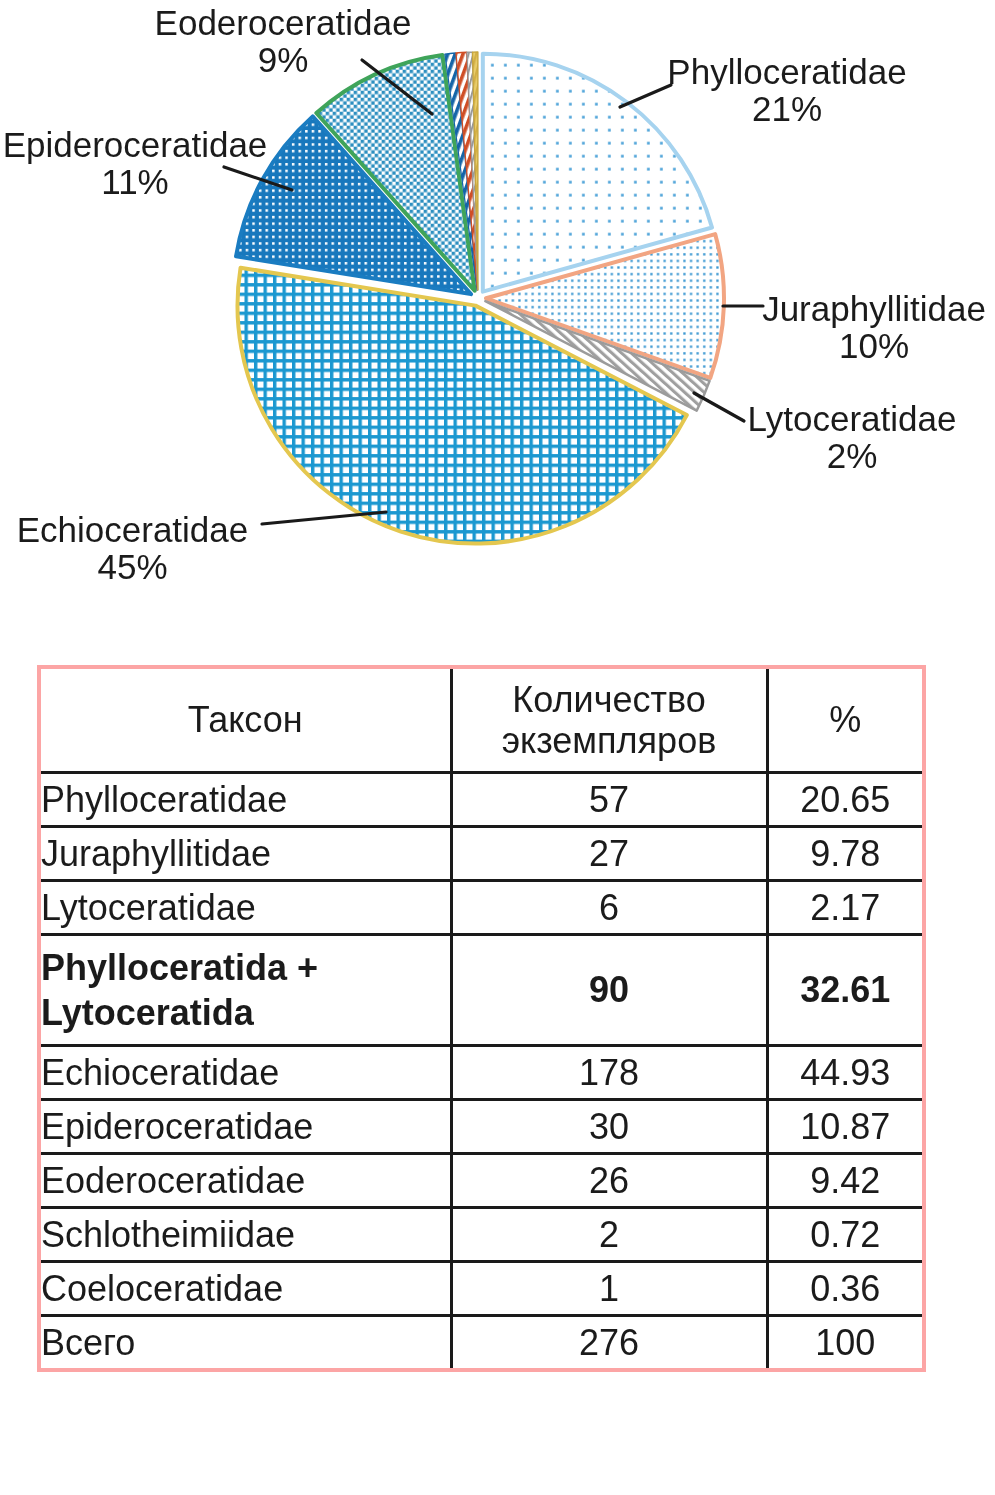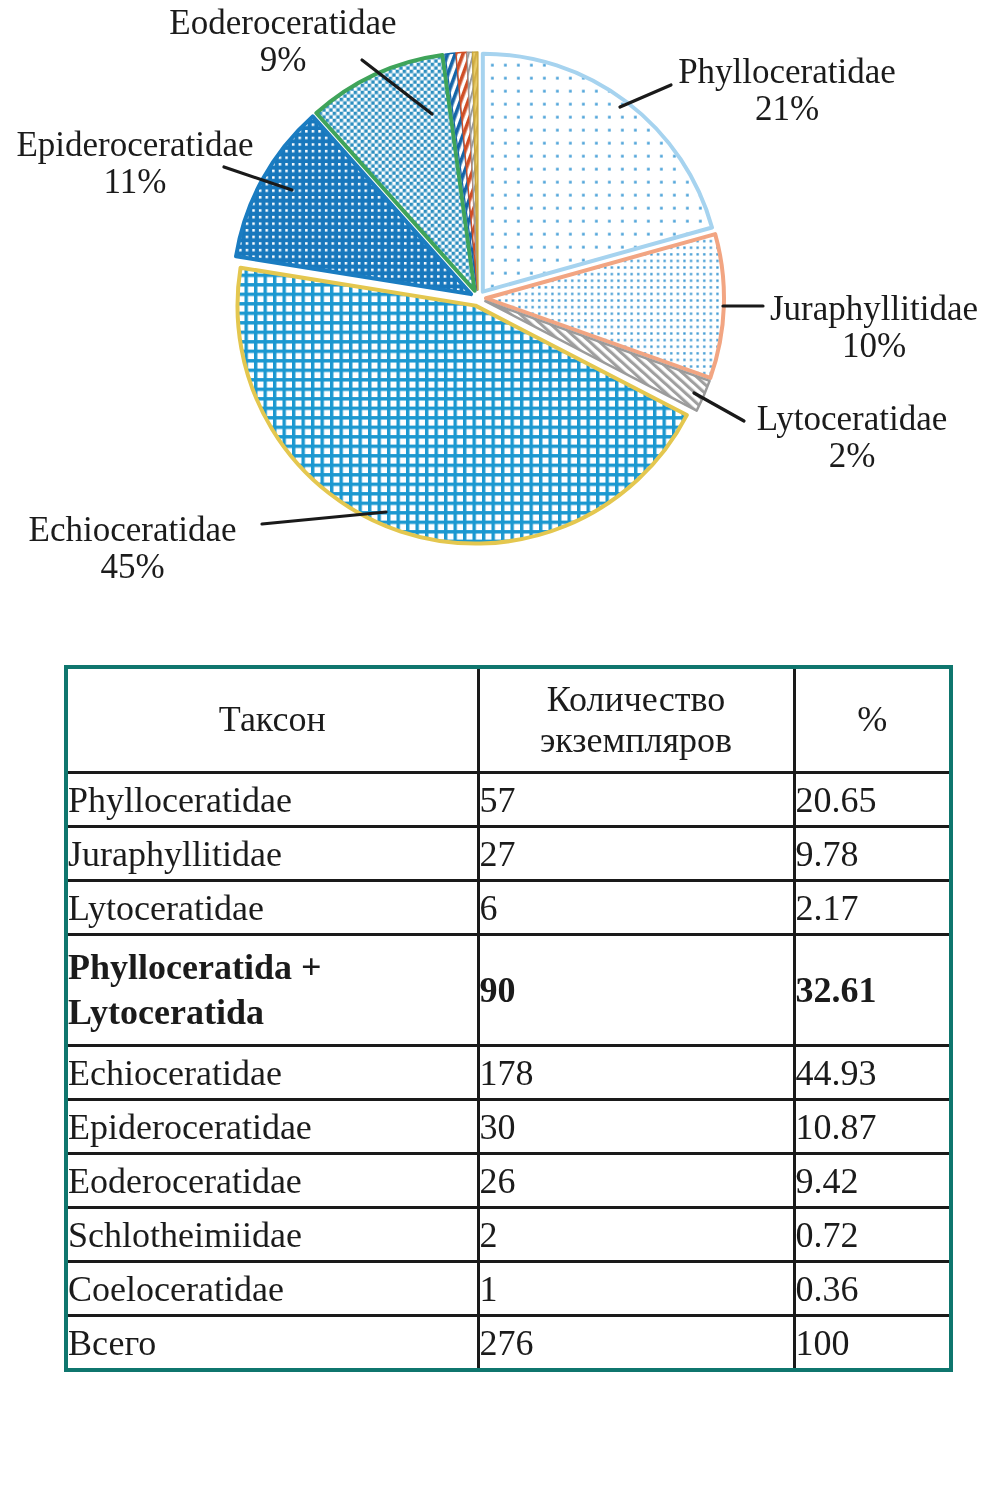--- a/index.html
+++ b/index.html
@@ -1,55 +1,55 @@
 <!DOCTYPE html>
 <html><head>
 <meta charset="utf-8">
 <style>
   html,body{margin:0;padding:0;background:#ffffff;}
   .page{
     position:relative;
     width:995px;height:1495px;
     background:#ffffff;
-    font-family:Liberation Serif, serif;
+    font-family:Liberation Sans, sans-serif;
     color:#1b1b1b;
     overflow:hidden;
   }
   
   .chart-area{position:absolute;left:0;top:0;width:995px;height:660px;}
   #pie-svg{position:absolute;left:0;top:0;}
   .pie-label{
     position:absolute;
     text-align:center;
     font-size:35px;
     line-height:1.06;
     color:#1b1b1b;
     white-space:nowrap;
   }
   
   .data-table{
-    position:absolute;left:64px;top:665px;
+    position:absolute;left:37px;top:665px;
     width:885px;
     border-collapse:collapse;
     table-layout:fixed;
-    border:4px solid #0f766e;
+    border:4px solid #fca5a5;
     font-size:36px;
   }
   .data-table th,.data-table td{
     border:3px solid #1a1a1a;
     padding:0;
     vertical-align:middle;
     background:#ffffff;
     font-weight:normal;
     overflow:hidden;
   }
   .data-table th{height:102px;text-align:center;line-height:1.15;}
   .data-table td{height:51px;}
   .col-taxon{text-align:left;padding-left:14px;}
-  .col-num,.col-pct{text-align:left;}
+  .col-num,.col-pct{text-align:center;}
   .row-bold td{font-weight:bold;height:108px;}
   .row-bold .col-taxon{line-height:1.25;padding-right:60px;}
   .row-total .col-taxon{text-align:left;padding-left:0;}
 </style>
 </head>
 <body>
 
 <div class="page">
 
   <div class="chart-area">

